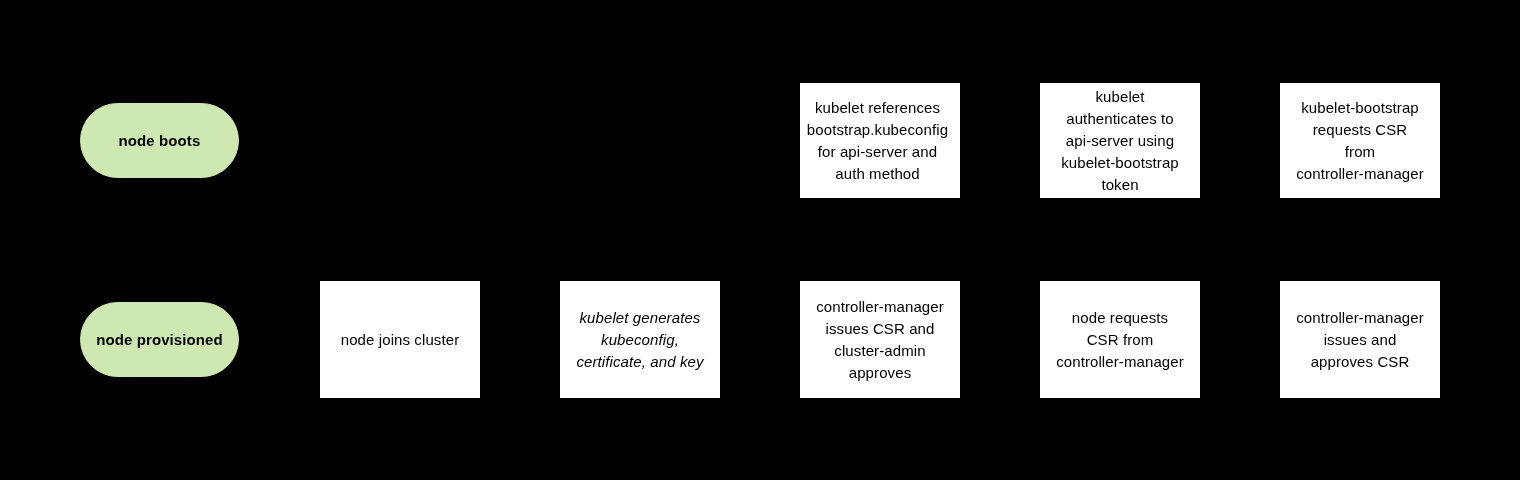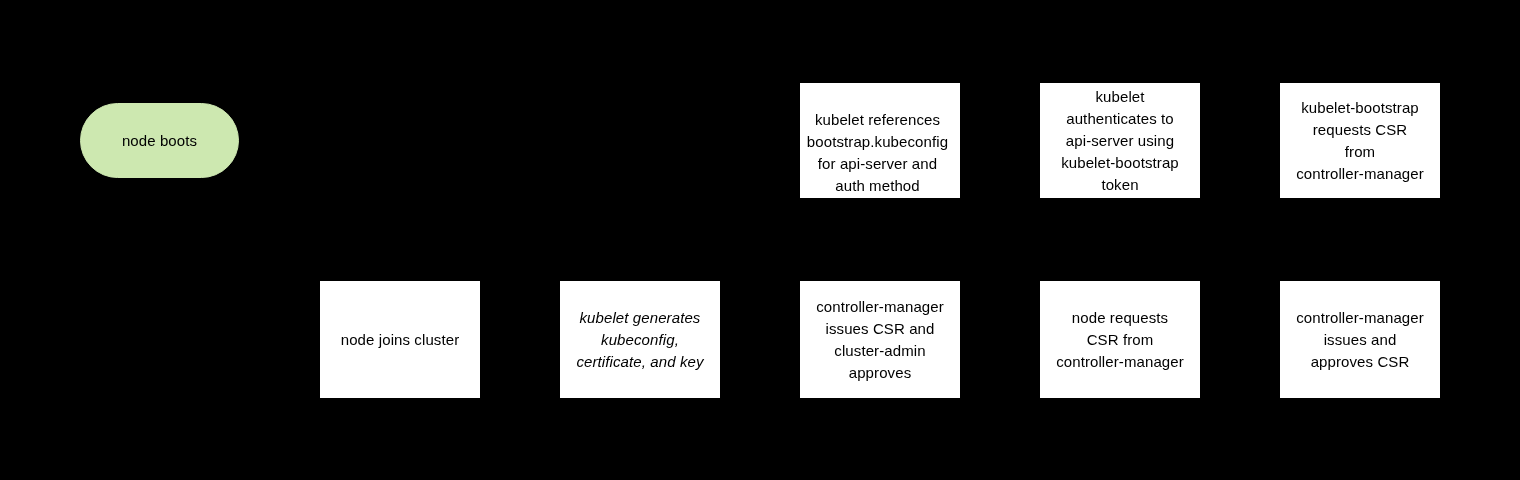--- a/index.html
+++ b/index.html
@@ -36,20 +36,21 @@
   .node .node-label {
     display: block;
     width: 100%;
     white-space: pre-line;
   }
   
   .shape-terminator {
     background: #CDE8B0;
     border: 1px solid #CDE8B0;
     border-radius: 38px;
+    font-weight: bold;
   }
   
   .shape-process {
     background: #FFFFFF;
     border: 1px solid #FFFFFF;
   }
   
   .shape-decision {
     background: transparent;
     border: none;
@@ -78,21 +79,21 @@
 <body>
 
 <div id="diagram-canvas">
 
   <div class="node shape-terminator" style="left:80px; top:103px; width:159px; height:75px;">
     <span class="node-label">node boots</span>
   </div>
 
 
 
-  <div class="node shape-process overflow-text" style="left:800px; top:83px; width:160px; height:115px;align-items:flex-end;">
+  <div class="node shape-process overflow-text" style="left:800px; top:83px; width:160px; height:115px;">
     <span class="node-label">kubelet references
 bootstrap.kubeconfig
 for api-server and
 auth method</span>
   </div>
 
   <div class="node shape-process" style="left:1040px; top:83px; width:160px; height:115px;">
     <span class="node-label">kubelet
 authenticates to
 api-server using
@@ -100,20 +101,23 @@
 token</span>
   </div>
 
   <div class="node shape-process" style="left:1280px; top:83px; width:160px; height:115px;">
     <span class="node-label">kubelet-bootstrap
 requests CSR
 from
 controller-manager</span>
   </div>
 
+  <div class="node shape-terminator" style="left:80px; top:302px; width:159px; height:75px;">
+    <span class="node-label">node provisioned</span>
+  </div>
 
   <div class="node shape-process" style="left:320px; top:281px; width:160px; height:117px;">
     <span class="node-label">node joins cluster</span>
   </div>
 
   <div class="node shape-process" style="left:560px; top:281px; width:160px; height:117px;font-style:italic;">
     <span class="node-label">kubelet generates
 kubeconfig,
 certificate, and key</span>
   </div>

